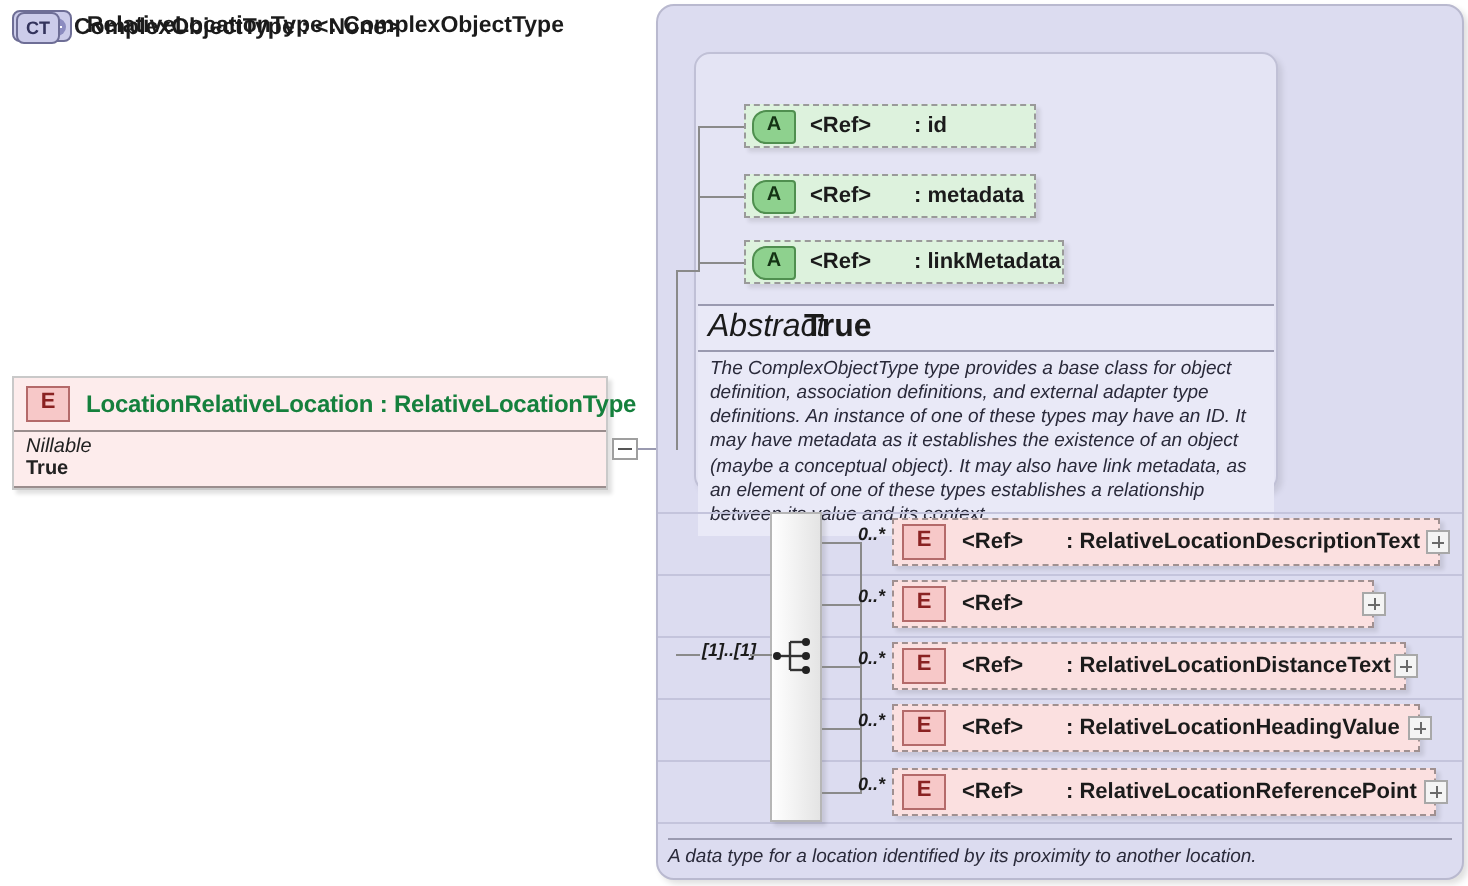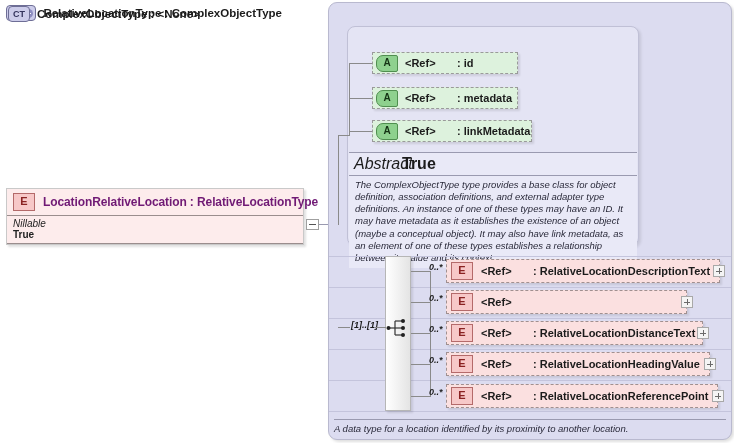--- a/index.html
+++ b/index.html
@@ -44,21 +44,21 @@
     font-size: 11px;
     font-weight: bold;
     text-align: center;
     line-height: 15px;
     margin-right: 8px;
     flex: 0 0 auto;
   }
   .elem-title {
     font-size: 12px;
     font-weight: bold;
-    color: #701a75;
+    color: #15803d;
     letter-spacing: -0.1px;
     white-space: nowrap;
     text-align: right;
   }
   .elem-box-prop {
     display: flex;
     align-items: baseline;
     padding: 2px 6px 3px 6px;
     border-bottom: 1px solid #9a8d8d;
     font-size: 10px;

